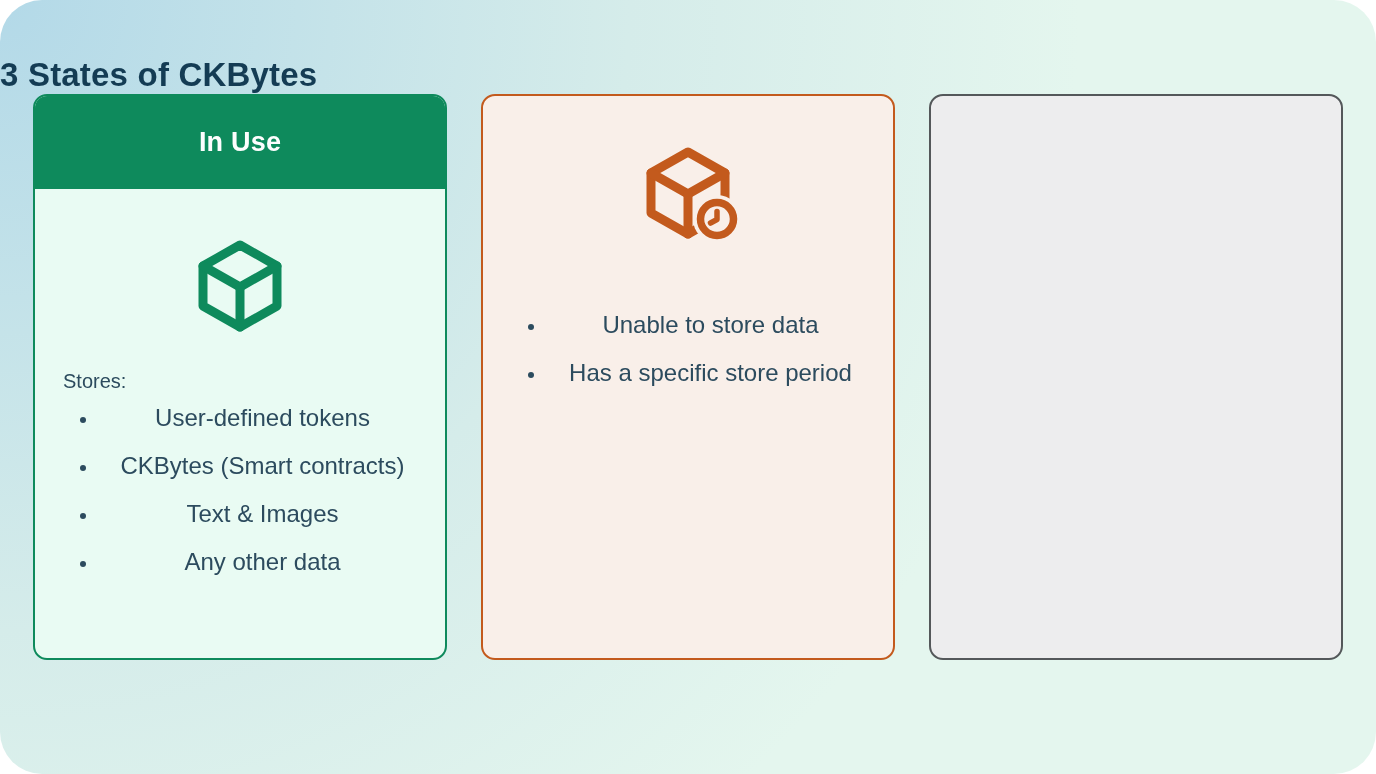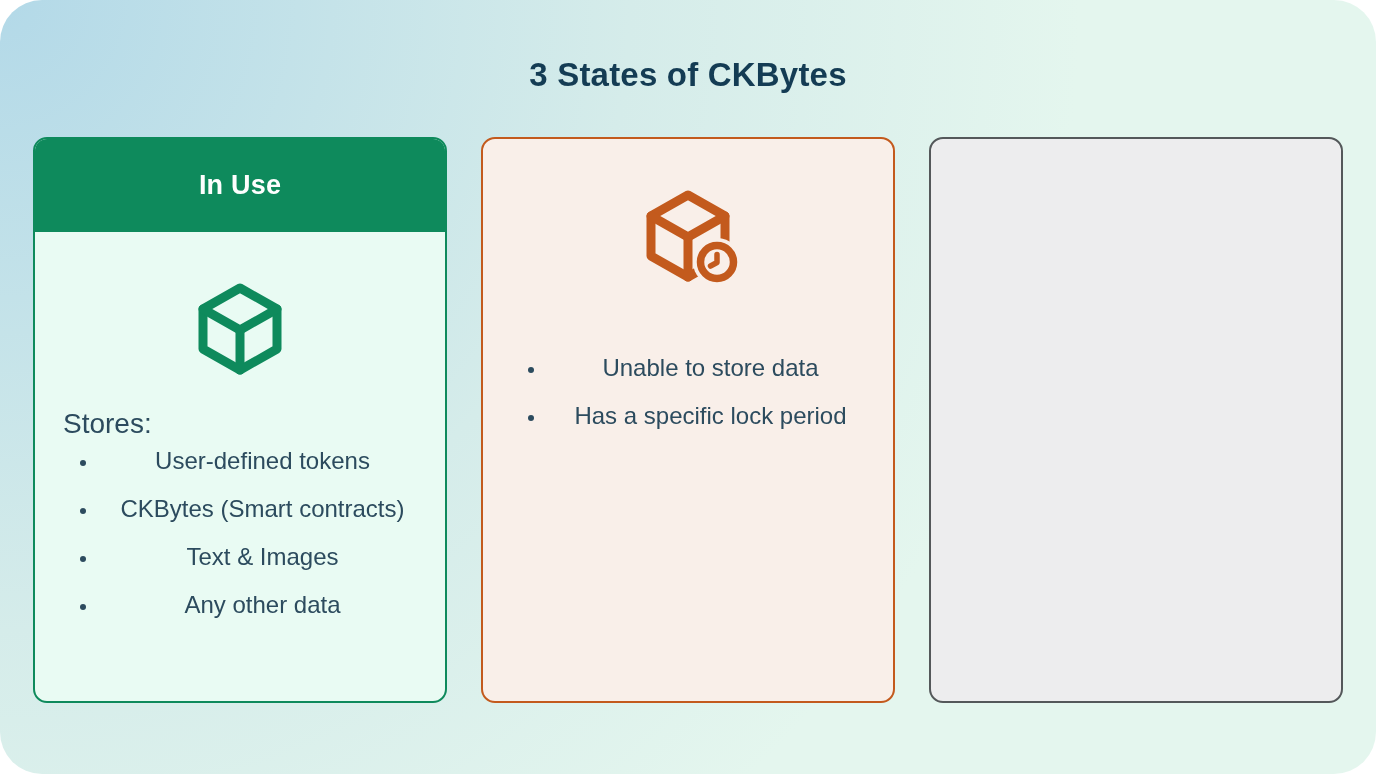--- a/index.html
+++ b/index.html
@@ -10,31 +10,30 @@
     -webkit-font-smoothing: antialiased;
   }
   .page {
     width: 1376px; height: 774px;
     border-radius: 42px;
     overflow: hidden;
     background: radial-gradient(circle 1500px at 0% 0%, #b3d9e8 0%, #d5ecea 42%, #e4f6ee 72%, #e4f6ee 100%);
   }
   .page-title {
     margin-top: 56px;
-    text-align: center;
+    text-align: left;
     font-size: 33px;
     font-weight: 700;
     color: #143c54;
     letter-spacing: 0.2px;
   }
   .cards {
     display: flex;
     gap: 34px;
     padding: 0 33px;
-    margin-top: 43px;
   }
   .card {
     width: 414px;
     height: 566px;
     border: 2.5px solid var(--theme);
     border-radius: 14px;
     overflow: hidden;
     display: flex;
     flex-direction: column;
     background: var(--body);
@@ -64,21 +63,21 @@
   .icon-wrap {
     height: 100px;
     margin-top: 47px;
     display: flex;
     justify-content: center;
   }
   .icon-wrap svg { overflow: visible; color: var(--theme); }
   .card-label {
     margin-top: 28px;
     min-height: 34px;
-    font-size: 28px;
+    font-size: 20px;
     line-height: 34px;
   }
   ul.bullets {
     list-style: disc outside;
     padding-left: 36px;
     margin-top: 4px;
     text-align: center;
   }
   ul.bullets li {
     font-size: 24px;
@@ -129,21 +128,21 @@
               <path d="M50 51 V91"></path>
             </g>
             <circle cx="79" cy="76" r="24" fill="var(--body)" stroke="none"></circle>
             <circle cx="79" cy="76" r="16.5" stroke="currentColor" stroke-width="7.5"></circle>
             <path d="M79 68.5 V76.5 L72.5 80" stroke="currentColor" stroke-width="5.5"></path>
           </svg>
         </div>
         <div class="card-label"></div>
         <ul class="bullets">
           <li>Unable to store data</li>
-          <li>Has a specific lock period</li>
+          <li>Has a specific store period</li>
         </ul>
       </div>
     </div>
 
     <div class="card used">
     </div>
 
   </div>
 </div>
 

